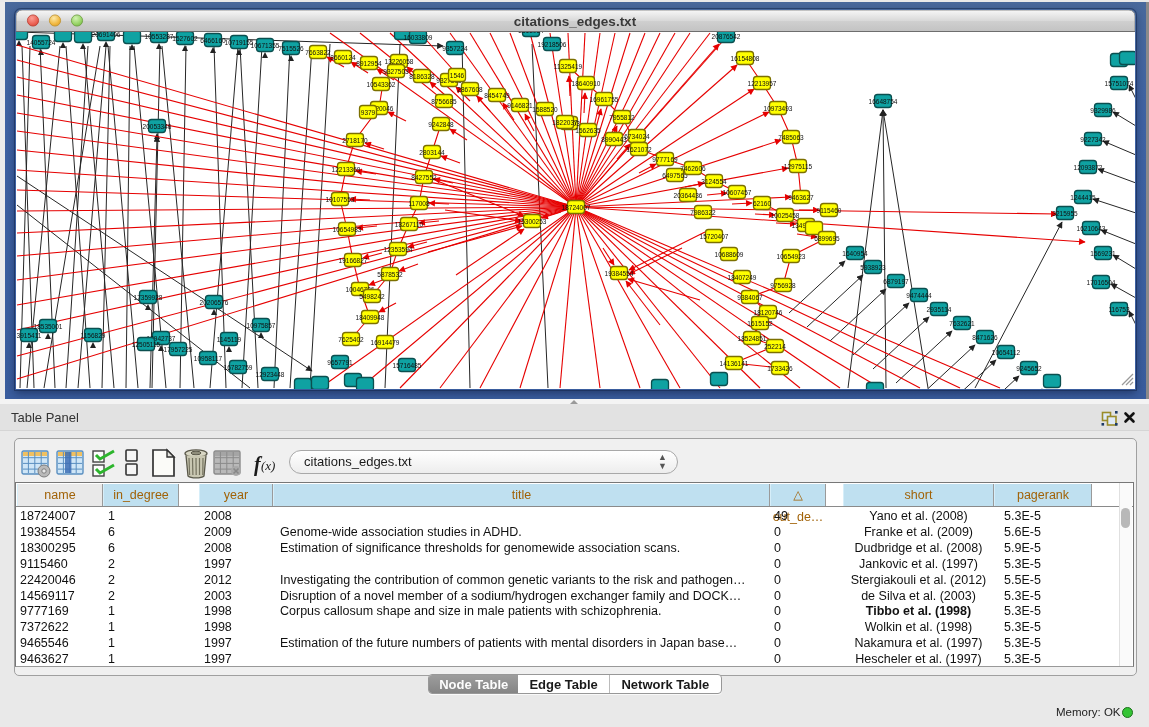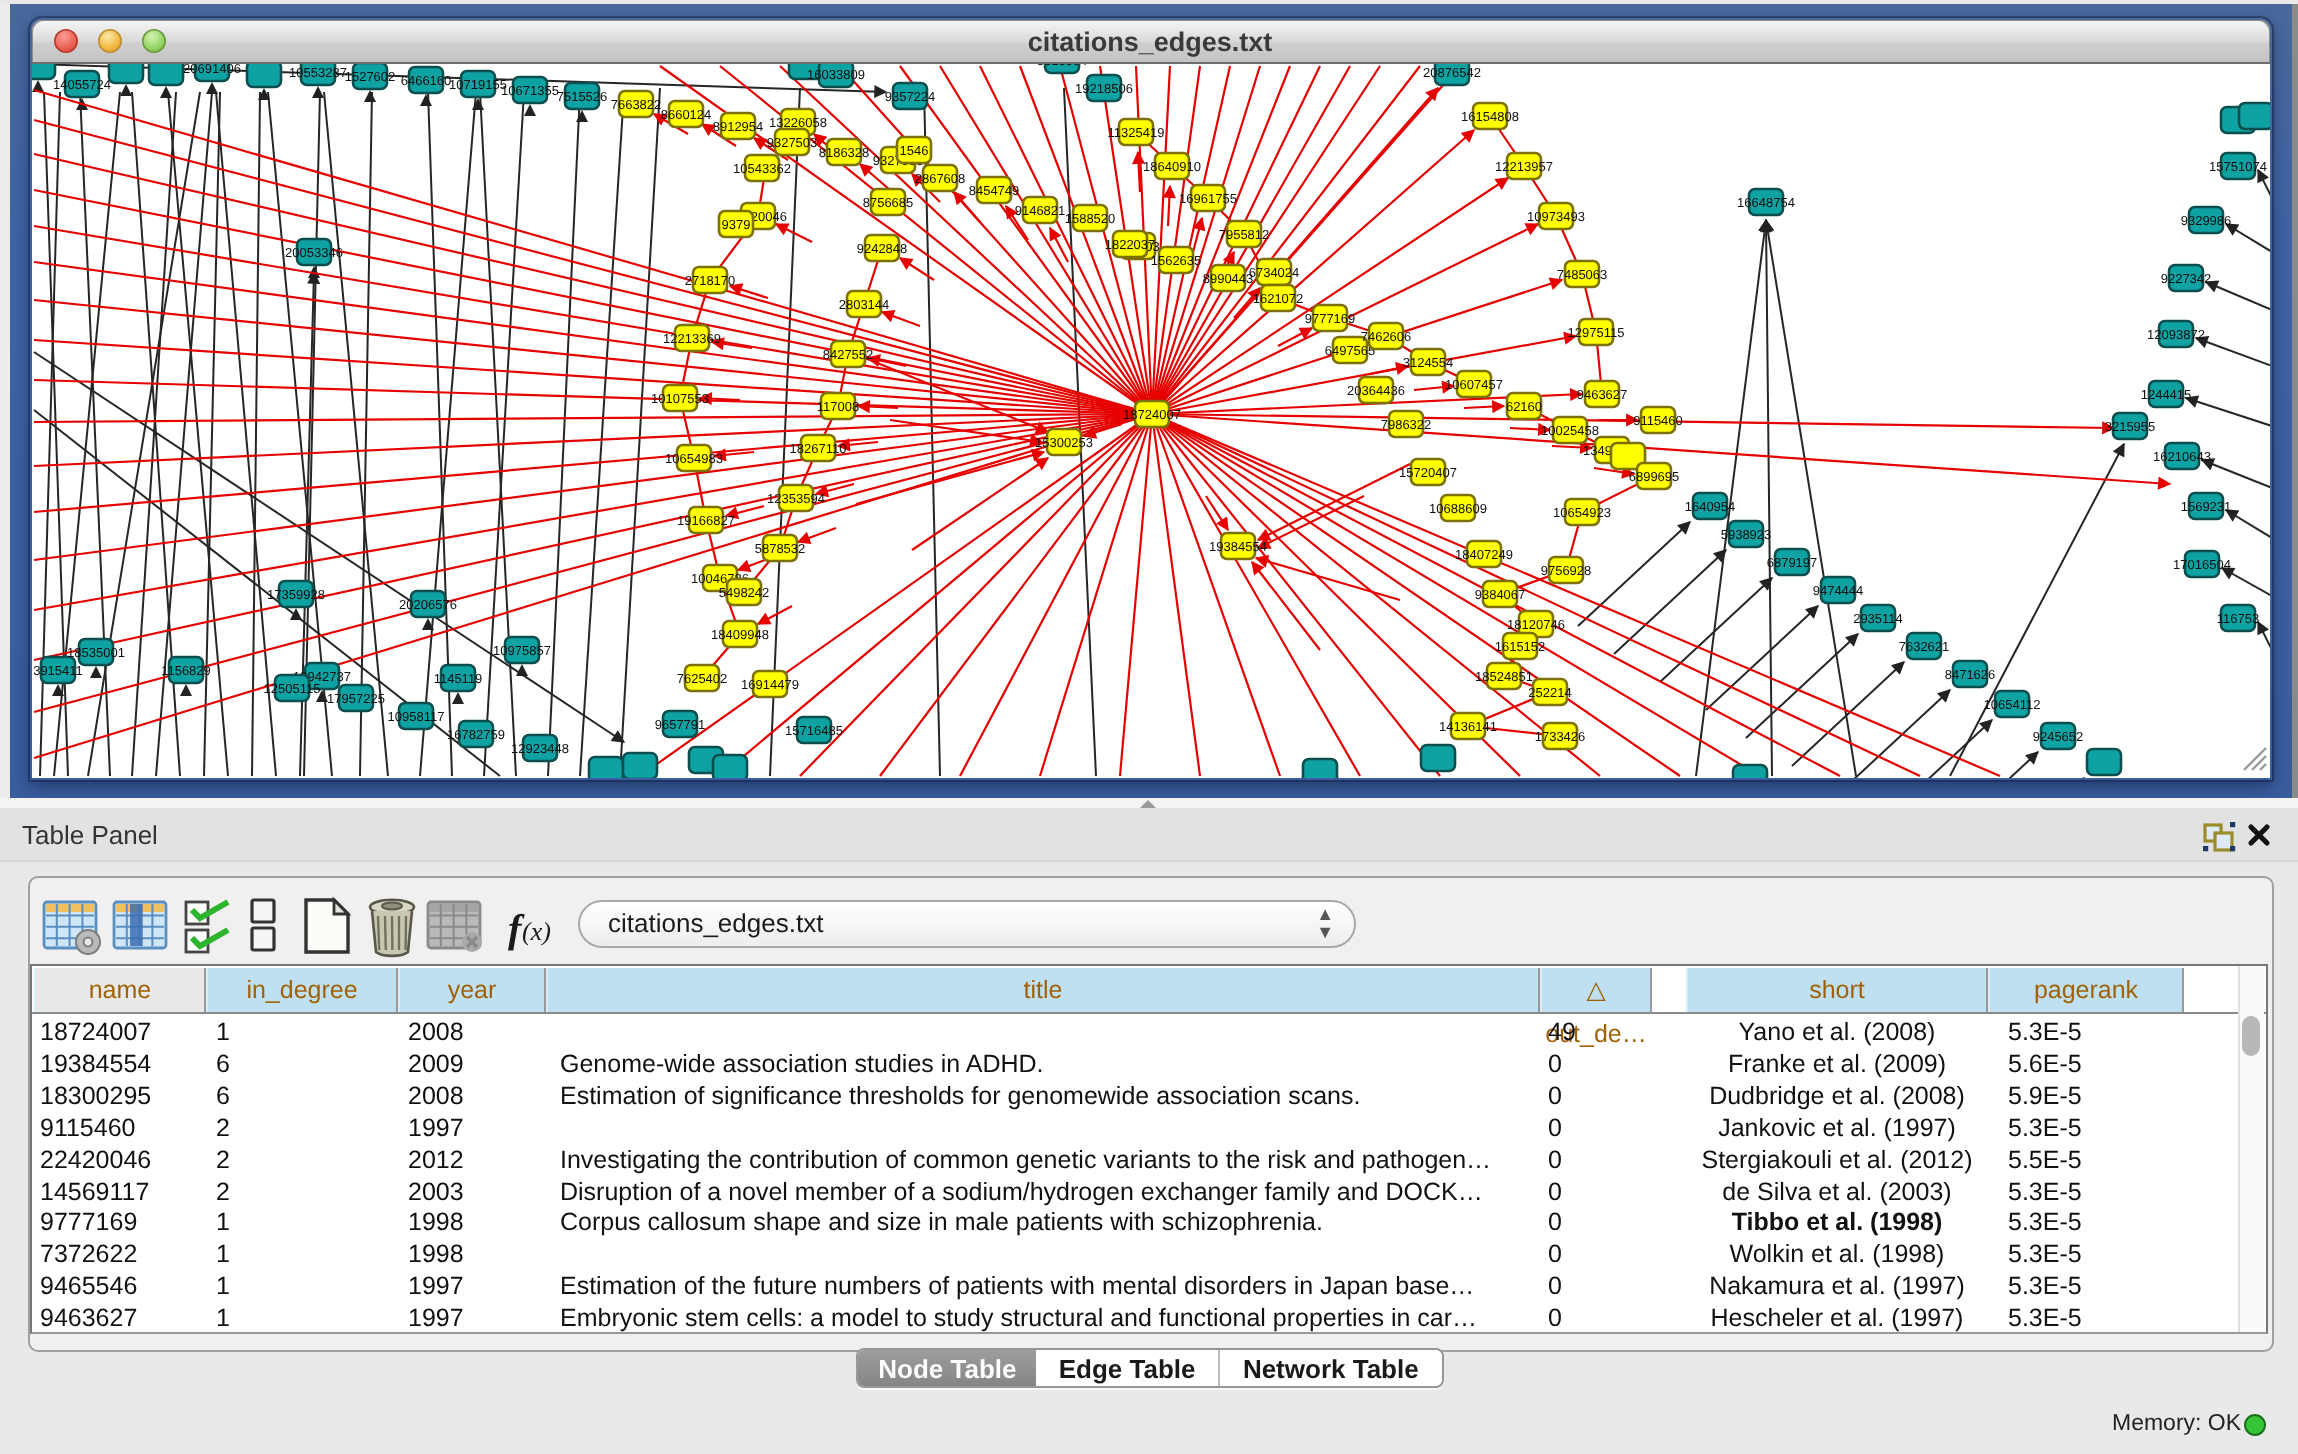--- a/index.html
+++ b/index.html
@@ -614,21 +614,21 @@
       <circle cx="22" cy="20" r="5" fill="#a9a9a9"></circle>
       <path d="M19.5 17.5l5 5M24.5 17.5l-5 5" stroke="#888" stroke-width="1.6"></path>
     </g>
     <text x="240" y="25" font-family="Liberation Serif, serif" font-size="20" font-style="italic" font-weight="bold" fill="#1a1a1a">f</text>
     <text x="247" y="24" font-family="Liberation Serif, serif" font-size="13" font-style="italic" fill="#1a1a1a">(x)</text>
   </svg>
 <div id="dropdown">citations_edges.txt<span class="arr">▲<br>▼</span></div>
 <div id="tablebox"></div>
 <div id="thead">
     <div style="position:absolute;left:17px;top:0;width:86px;height:22px;background:#e9e9e9;border-right:1px solid #9a9a9a;border-left:1px solid #d6eef9;box-sizing:border-box;text-align:center;line-height:22px;">name</div>
-    <div style="position:absolute;left:103px;top:0;width:96px;height:22px;background:#bfe0f0;border-right:1px solid #9a9a9a;border-left:1px solid #d6eef9;box-sizing:border-box;text-align:center;line-height:22px;">in_degree</div>
+    <div style="position:absolute;left:103px;top:0;width:76px;height:22px;background:#bfe0f0;border-right:1px solid #9a9a9a;border-left:1px solid #d6eef9;box-sizing:border-box;text-align:center;line-height:22px;">in_degree</div>
     <div style="position:absolute;left:199px;top:0;width:74px;height:22px;background:#bfe0f0;border-right:1px solid #9a9a9a;border-left:1px solid #d6eef9;box-sizing:border-box;text-align:center;line-height:22px;">year</div>
     <div style="position:absolute;left:273px;top:0;width:497px;height:22px;background:#bfe0f0;border-right:1px solid #9a9a9a;border-left:1px solid #d6eef9;box-sizing:border-box;text-align:center;line-height:22px;">title</div>
     <div style="position:absolute;left:770px;top:0;width:56px;height:22px;background:#bfe0f0;border-right:1px solid #9a9a9a;border-left:1px solid #d6eef9;box-sizing:border-box;text-align:center;line-height:22px;">△ out_de…</div>
     <div style="position:absolute;left:843px;top:0;width:151px;height:22px;background:#bfe0f0;border-right:1px solid #9a9a9a;border-left:1px solid #d6eef9;box-sizing:border-box;text-align:center;line-height:22px;">short</div>
     <div style="position:absolute;left:994px;top:0;width:98px;height:22px;background:#bfe0f0;border-right:1px solid #9a9a9a;border-left:1px solid #d6eef9;box-sizing:border-box;text-align:center;line-height:22px;">pagerank</div>
   </div>
 <div style="position:absolute;left:16px;top:506px;width:1117px;height:1px;background:#8a8a8a;"></div>
 <div id="tbody">
     <div style="position:absolute;left:20px;top:0.0px;white-space:nowrap;">18724007</div>
     <div style="position:absolute;left:108px;top:0.0px;white-space:nowrap;">1</div>
@@ -686,21 +686,20 @@
     <div style="position:absolute;left:20px;top:127.2px;white-space:nowrap;">9465546</div>
     <div style="position:absolute;left:108px;top:127.2px;white-space:nowrap;">1</div>
     <div style="position:absolute;left:204px;top:127.2px;white-space:nowrap;">1997</div>
     <div style="position:absolute;left:280px;top:127.2px;white-space:nowrap;">Estimation of the future numbers of patients with mental disorders in Japan base…</div>
     <div style="position:absolute;left:774px;top:127.2px;white-space:nowrap;">0</div>
     <div style="position:absolute;left:843px;top:127.2px;width:151px;height:16px;text-align:center;">Nakamura et al. (1997)</div>
     <div style="position:absolute;left:1004px;top:127.2px;white-space:nowrap;">5.3E-5</div>
     <div style="position:absolute;left:20px;top:143.1px;white-space:nowrap;">9463627</div>
     <div style="position:absolute;left:108px;top:143.1px;white-space:nowrap;">1</div>
     <div style="position:absolute;left:204px;top:143.1px;white-space:nowrap;">1997</div>
-    <div style="position:absolute;left:280px;top:143.1px;white-space:nowrap;">Embryonic stem cells: a model to study structural and functional properties in car…</div>
     <div style="position:absolute;left:774px;top:143.1px;white-space:nowrap;">0</div>
     <div style="position:absolute;left:843px;top:143.1px;width:151px;height:16px;text-align:center;">Hescheler et al. (1997)</div>
     <div style="position:absolute;left:1004px;top:143.1px;white-space:nowrap;">5.3E-5</div>
   </div>
 <div id="sbtrack"></div>
 <div id="sbthumb"></div>
 <div id="tabs">
  <div class="sel" style="width:90px;">Node Table</div>
  <div style="width:92px;border-right:1px solid #bbb;">Edge Table</div>
  <div style="width:112px;">Network Table</div>

